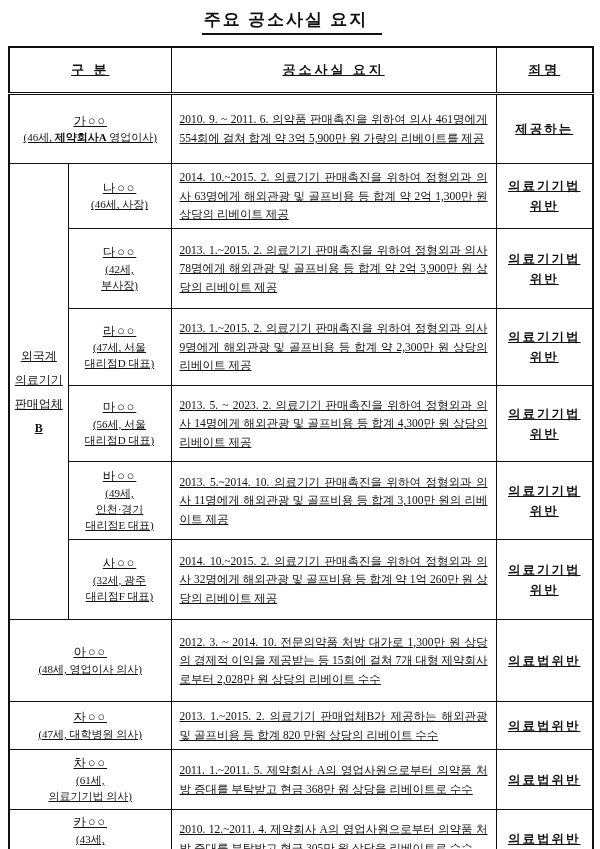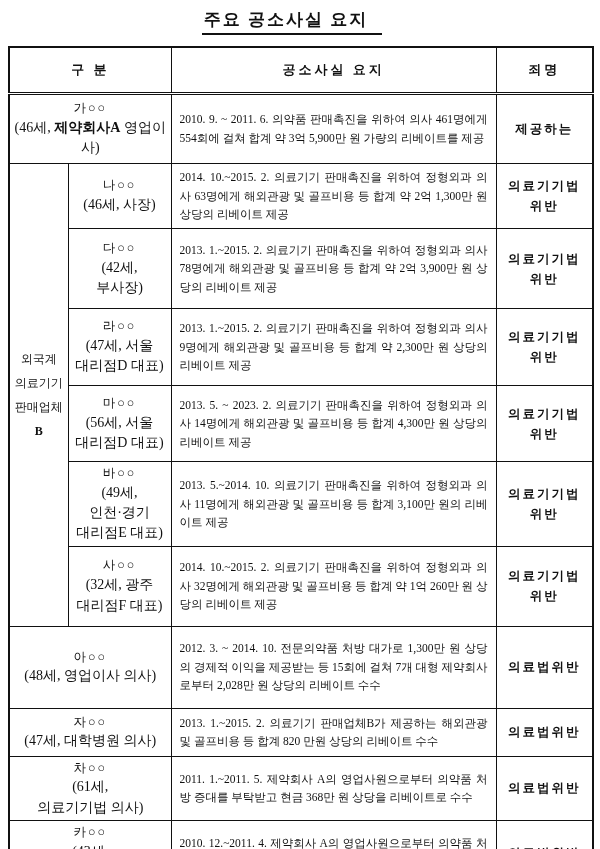--- a/index.html
+++ b/index.html
@@ -7,20 +7,21 @@
     width: 600px;
     background: #ffffff;
     color: #111111;
     font-family: "Liberation Serif", "DejaVu Serif", serif;
   }
   .page {
     width: 584px;
     height: 849px;
     background: #ffffff;
     padding-top: 8px;
+    text-decoration: underline;
   }
   .title-wrap { text-align: center; margin-bottom: 11px; }
   .doc-title {
     display: inline-block;
     font-size: 17px;
     font-weight: bold;
     letter-spacing: 2px;
     border-bottom: 2px solid #111;
     padding: 0 14px 2px 2px;
   }
@@ -48,21 +49,21 @@
     letter-spacing: 3px;
     padding: 13px 0;
   }
   td.cat { text-align: center; padding: 2px 1px; }
   .pname {
     font-size: 12.5px;
     letter-spacing: 2px;
     line-height: 1.5;
   }
   .pdesc {
-    font-size: 14px;
+    font-size: 11px;
     line-height: 1.45;
     white-space: pre-line;
     letter-spacing: 0px;
   }
   td.groupcell {
     text-align: center;
     font-size: 12px;
     line-height: 2.0;
     padding: 2px 0;
     margin-left: 29px;

